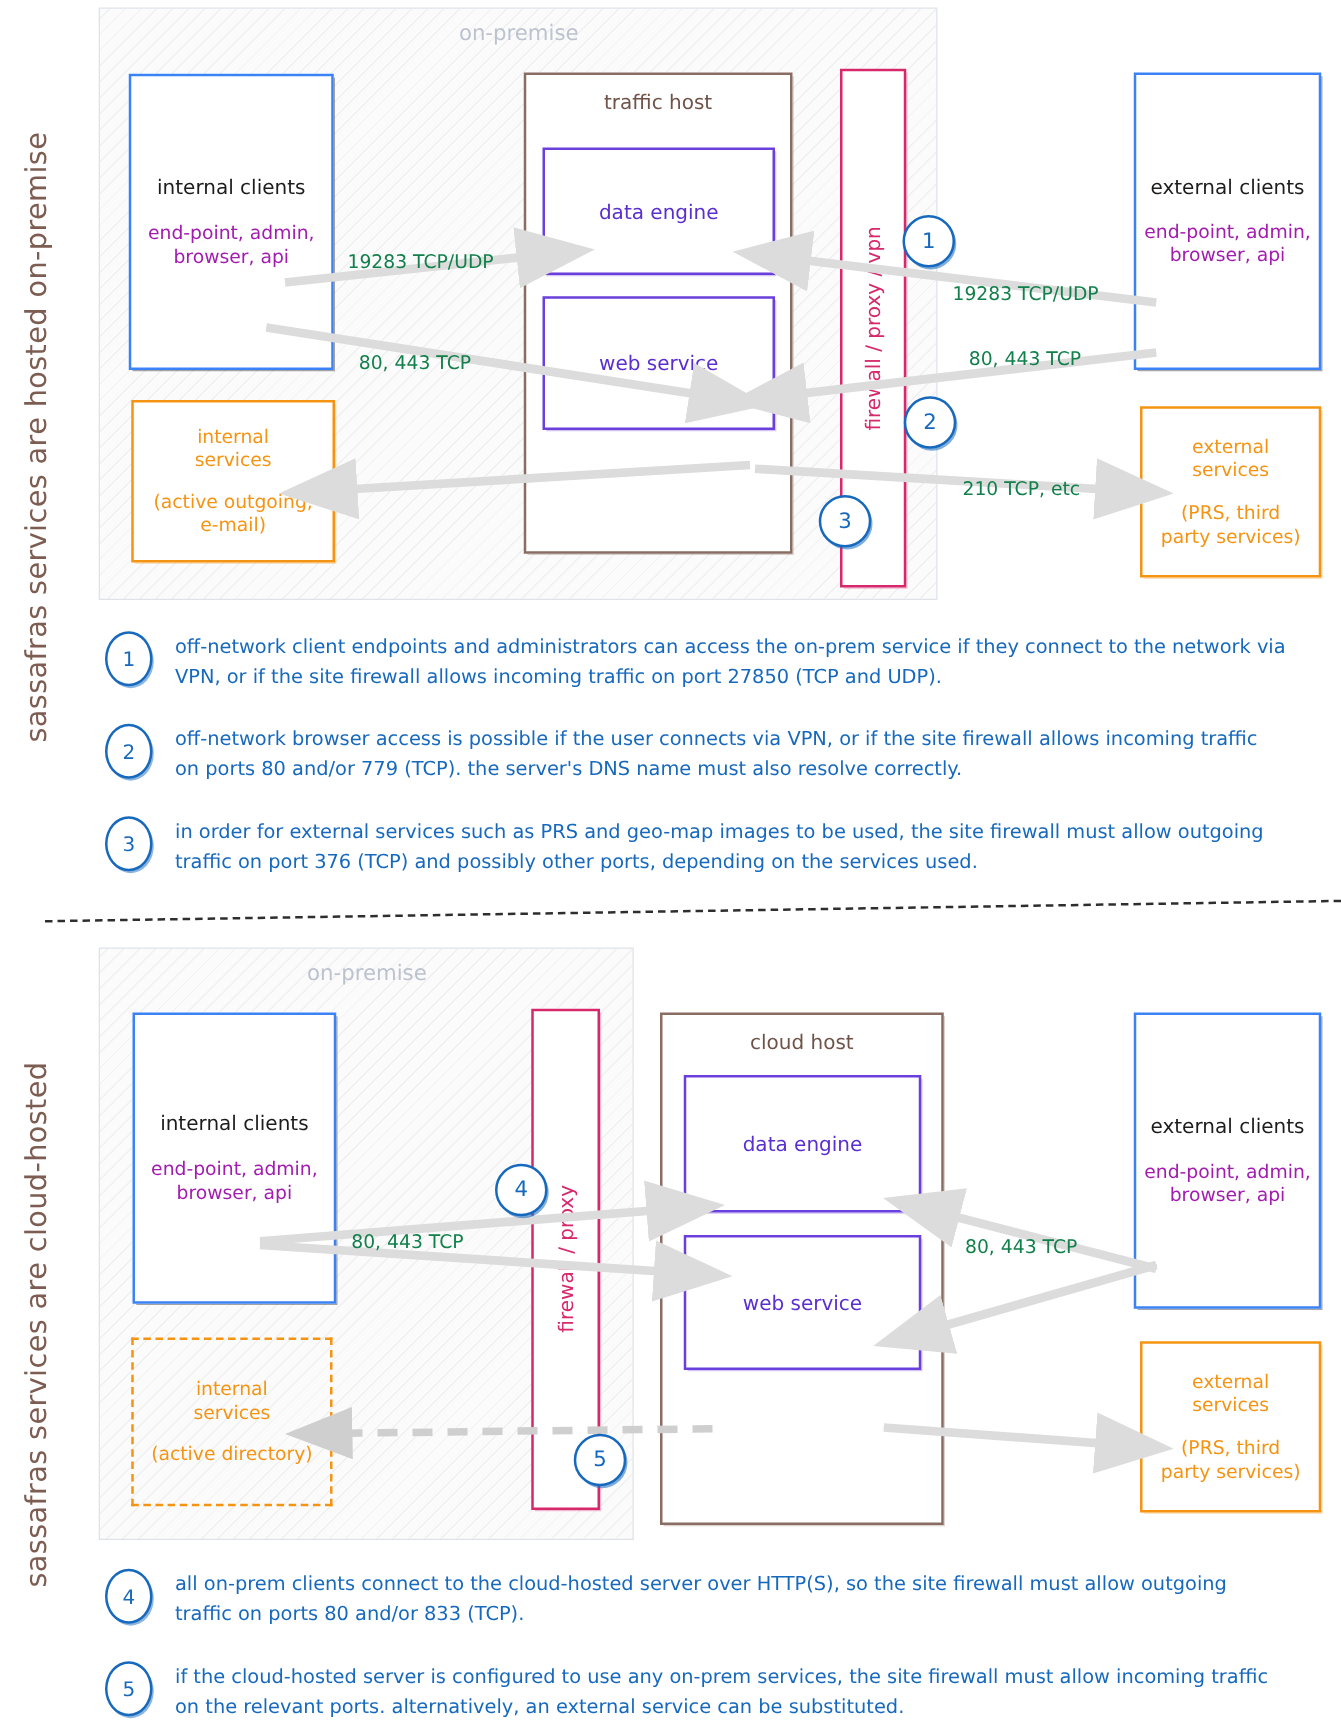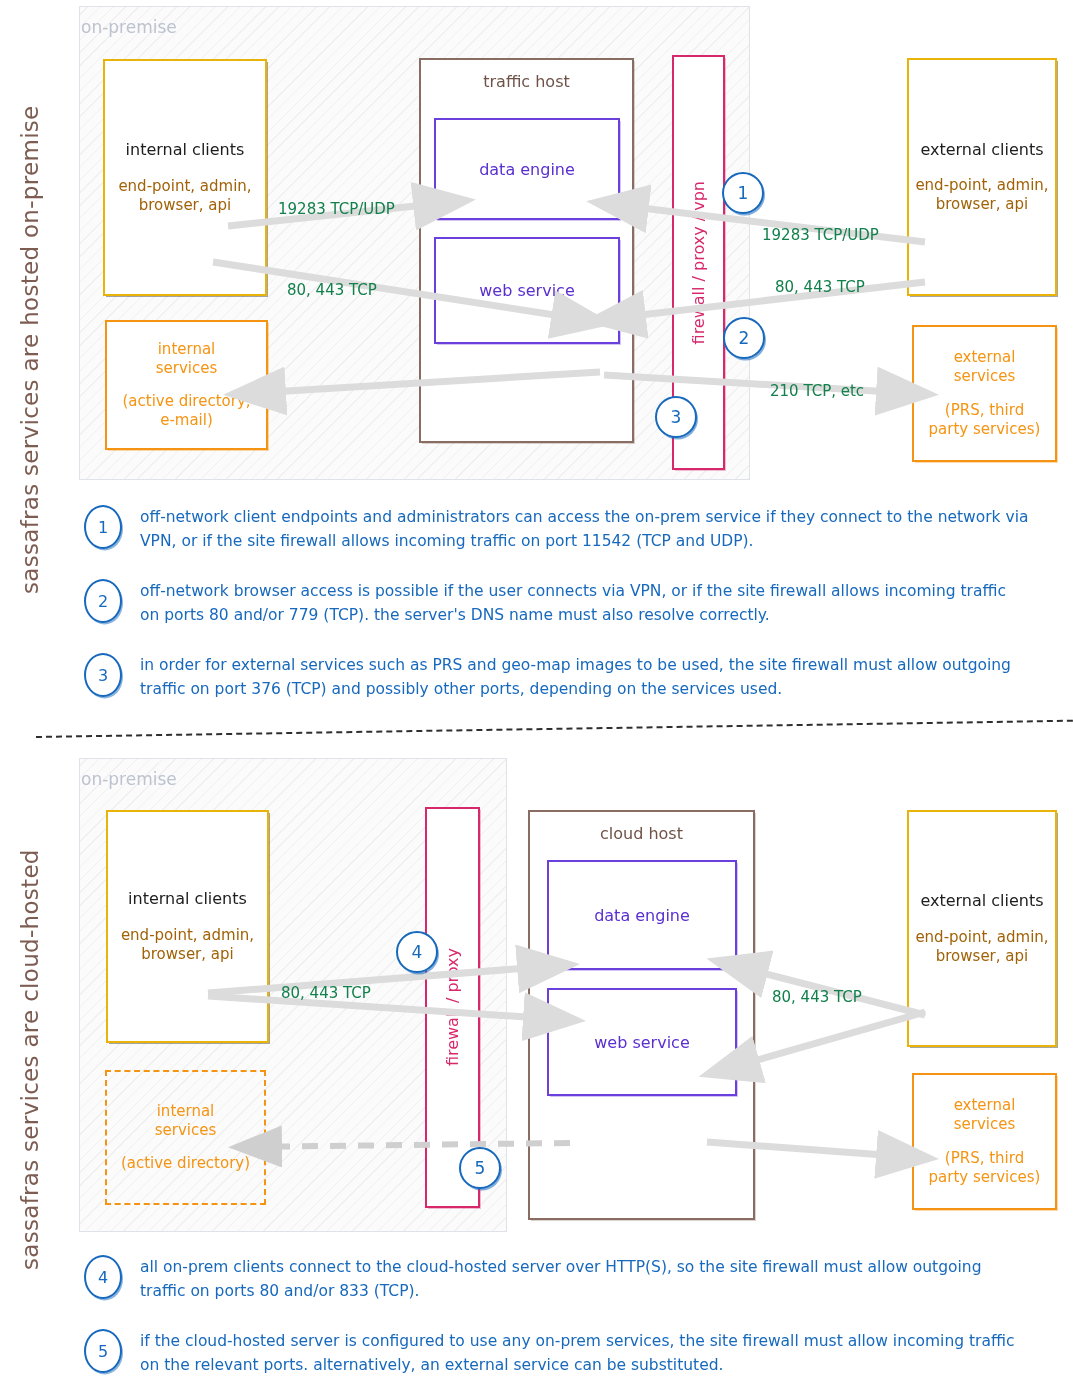--- a/index.html
+++ b/index.html
@@ -50,20 +50,21 @@
         rgba(0,0,0,0.045) 0px,
         rgba(0,0,0,0.045) 1px,
         rgba(0,0,0,0) 1px,
         rgba(0,0,0,0) 9px);
   }
   .onprem-label {
     position: absolute;
     top: 10px;
     left: 1px;
     right: 0;
+    text-align: center;
     color: #bcc3cf;
     font-size: 17px;
     font-family: "DejaVu Sans", sans-serif;
   }
 
   
   .box {
     position: absolute;
     background: #ffffff;
     box-sizing: border-box;
@@ -72,25 +73,25 @@
     align-items: center;
     justify-content: center;
   }
   .box .title, .box .sub, .box .hdr {
     text-align: center;
     line-height: 1.28;
     font-family: "DejaVu Sans", sans-serif;
   }
 
   .box-clients {
-    border: 2px solid #eab308;
+    border: 2px solid #3b82f6;
     box-shadow: 2px 2px 0 -1px rgba(0,0,0,0.35);
   }
   .box-clients .title { font-size: 16px; color: #1d1d1d; margin-bottom: 16px; }
-  .box-clients .sub   { font-size: 15px; color: #a16207; }
+  .box-clients .sub   { font-size: 15px; color: #a21caf; }
 
   .box-services {
     border: 2px solid #f59412;
     box-shadow: 2px 2px 0 -1px rgba(245,148,18,0.35);
   }
   .box-services.dashed {
     border-style: dashed;
     box-shadow: none;
     background: transparent;
   }
@@ -225,21 +226,21 @@
 
   <div class="box box-clients" style="left:103px; top:59px; width:164px; height:237px;">
     <div class="title">internal clients</div>
     <div class="sub" style="white-space:pre-line">end-point, admin,
 browser, api</div>
   </div>
 
   <div class="box box-services" style="left:105px; top:320px; width:163px; height:130px;">
     <div class="title" style="white-space:pre-line">internal
 services</div>
-    <div class="sub" style="white-space:pre-line">(active directory,
+    <div class="sub" style="white-space:pre-line">(active outgoing,
 e-mail)</div>
   </div>
 
   <div class="box box-host" style="left:419px; top:58px; width:215px; height:385px;">
     <div class="hdr">traffic host</div>
   </div>
   <div class="box-module" style="left:434px; top:118px; width:186px; height:102px;">
     <div class="title">data engine</div>
   </div>
   <div class="box-module" style="left:434px; top:237px; width:186px; height:107px;">
@@ -288,21 +289,21 @@
   <div class="port-label" style="left:775px; top:278px;">80, 443 TCP</div>
   <div class="port-label" style="left:770px; top:382px;">210 TCP, etc</div>
 
   <div class="marker" style="left:722px; top:172px;">1</div>
   <div class="marker" style="left:723px; top:317px;">2</div>
   <div class="marker" style="left:655px; top:396px;">3</div>
 
   <div class="notes" style="top:505px;">
     <div class="note-row">
       <div class="note-marker">1</div>
-      <div class="note-text">off-network client endpoints and administrators can access the on-prem service if they connect to the network via VPN, or if the site firewall allows incoming traffic on port 11542 (TCP and UDP).</div>
+      <div class="note-text">off-network client endpoints and administrators can access the on-prem service if they connect to the network via VPN, or if the site firewall allows incoming traffic on port 27850 (TCP and UDP).</div>
     </div>
     <div class="note-row">
       <div class="note-marker">2</div>
       <div class="note-text">off-network browser access is possible if the user connects via VPN, or if the site firewall allows incoming traffic on ports 80 and/or 779 (TCP). the server's DNS name must also resolve correctly.</div>
     </div>
     <div class="note-row">
       <div class="note-marker">3</div>
       <div class="note-text">in order for external services such as PRS and geo-map images to be used, the site firewall must allow outgoing traffic on port 376 (TCP) and possibly other ports, depending on the services used.</div>
     </div>
   </div>

